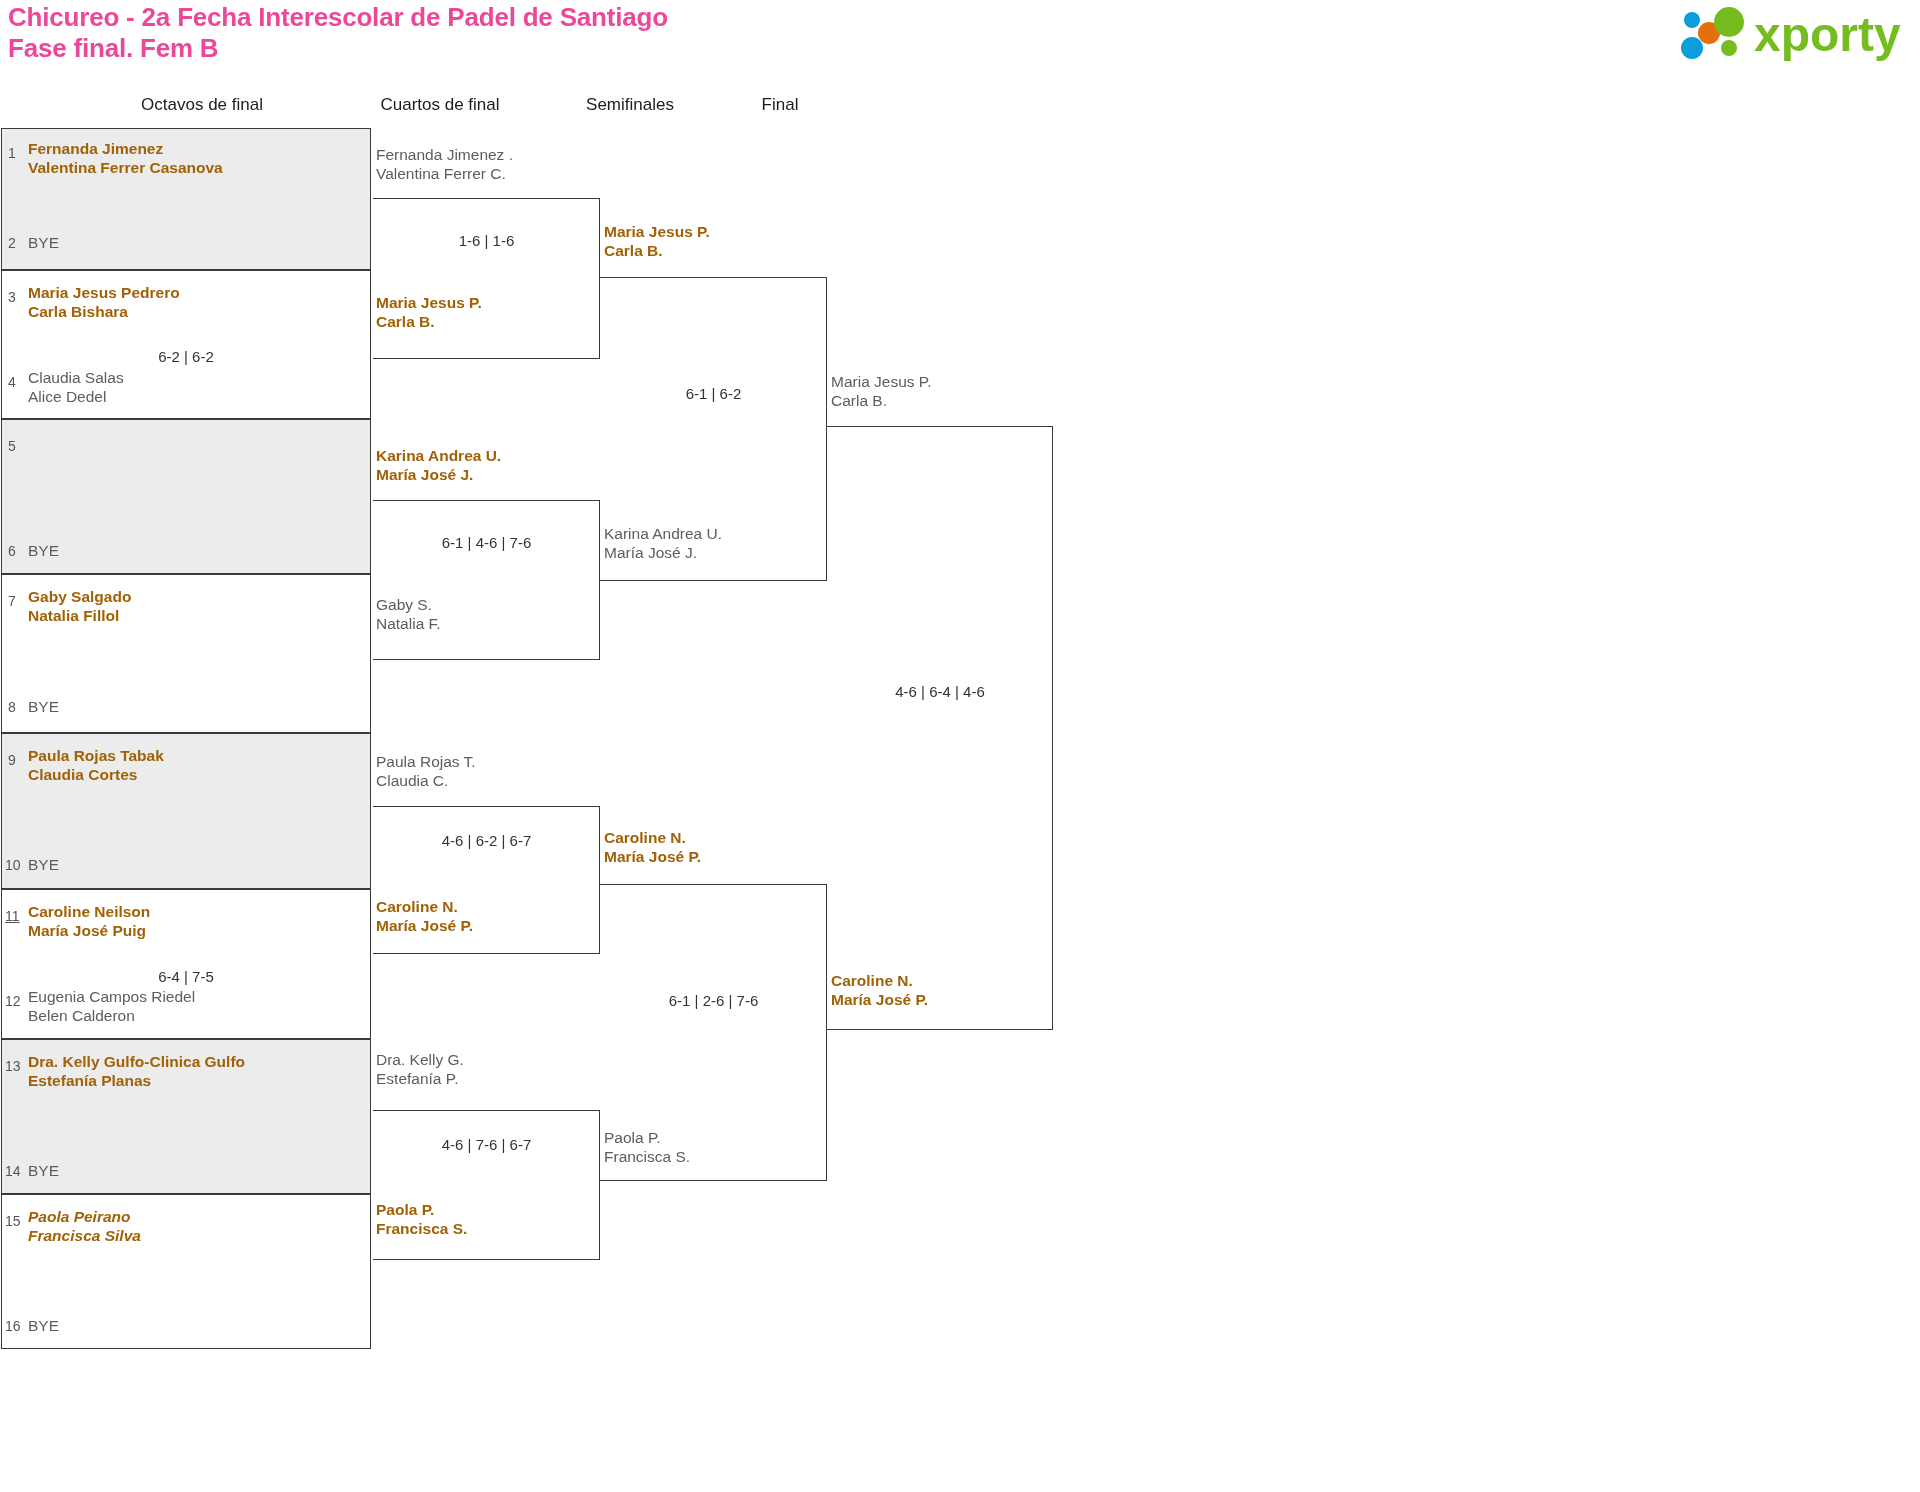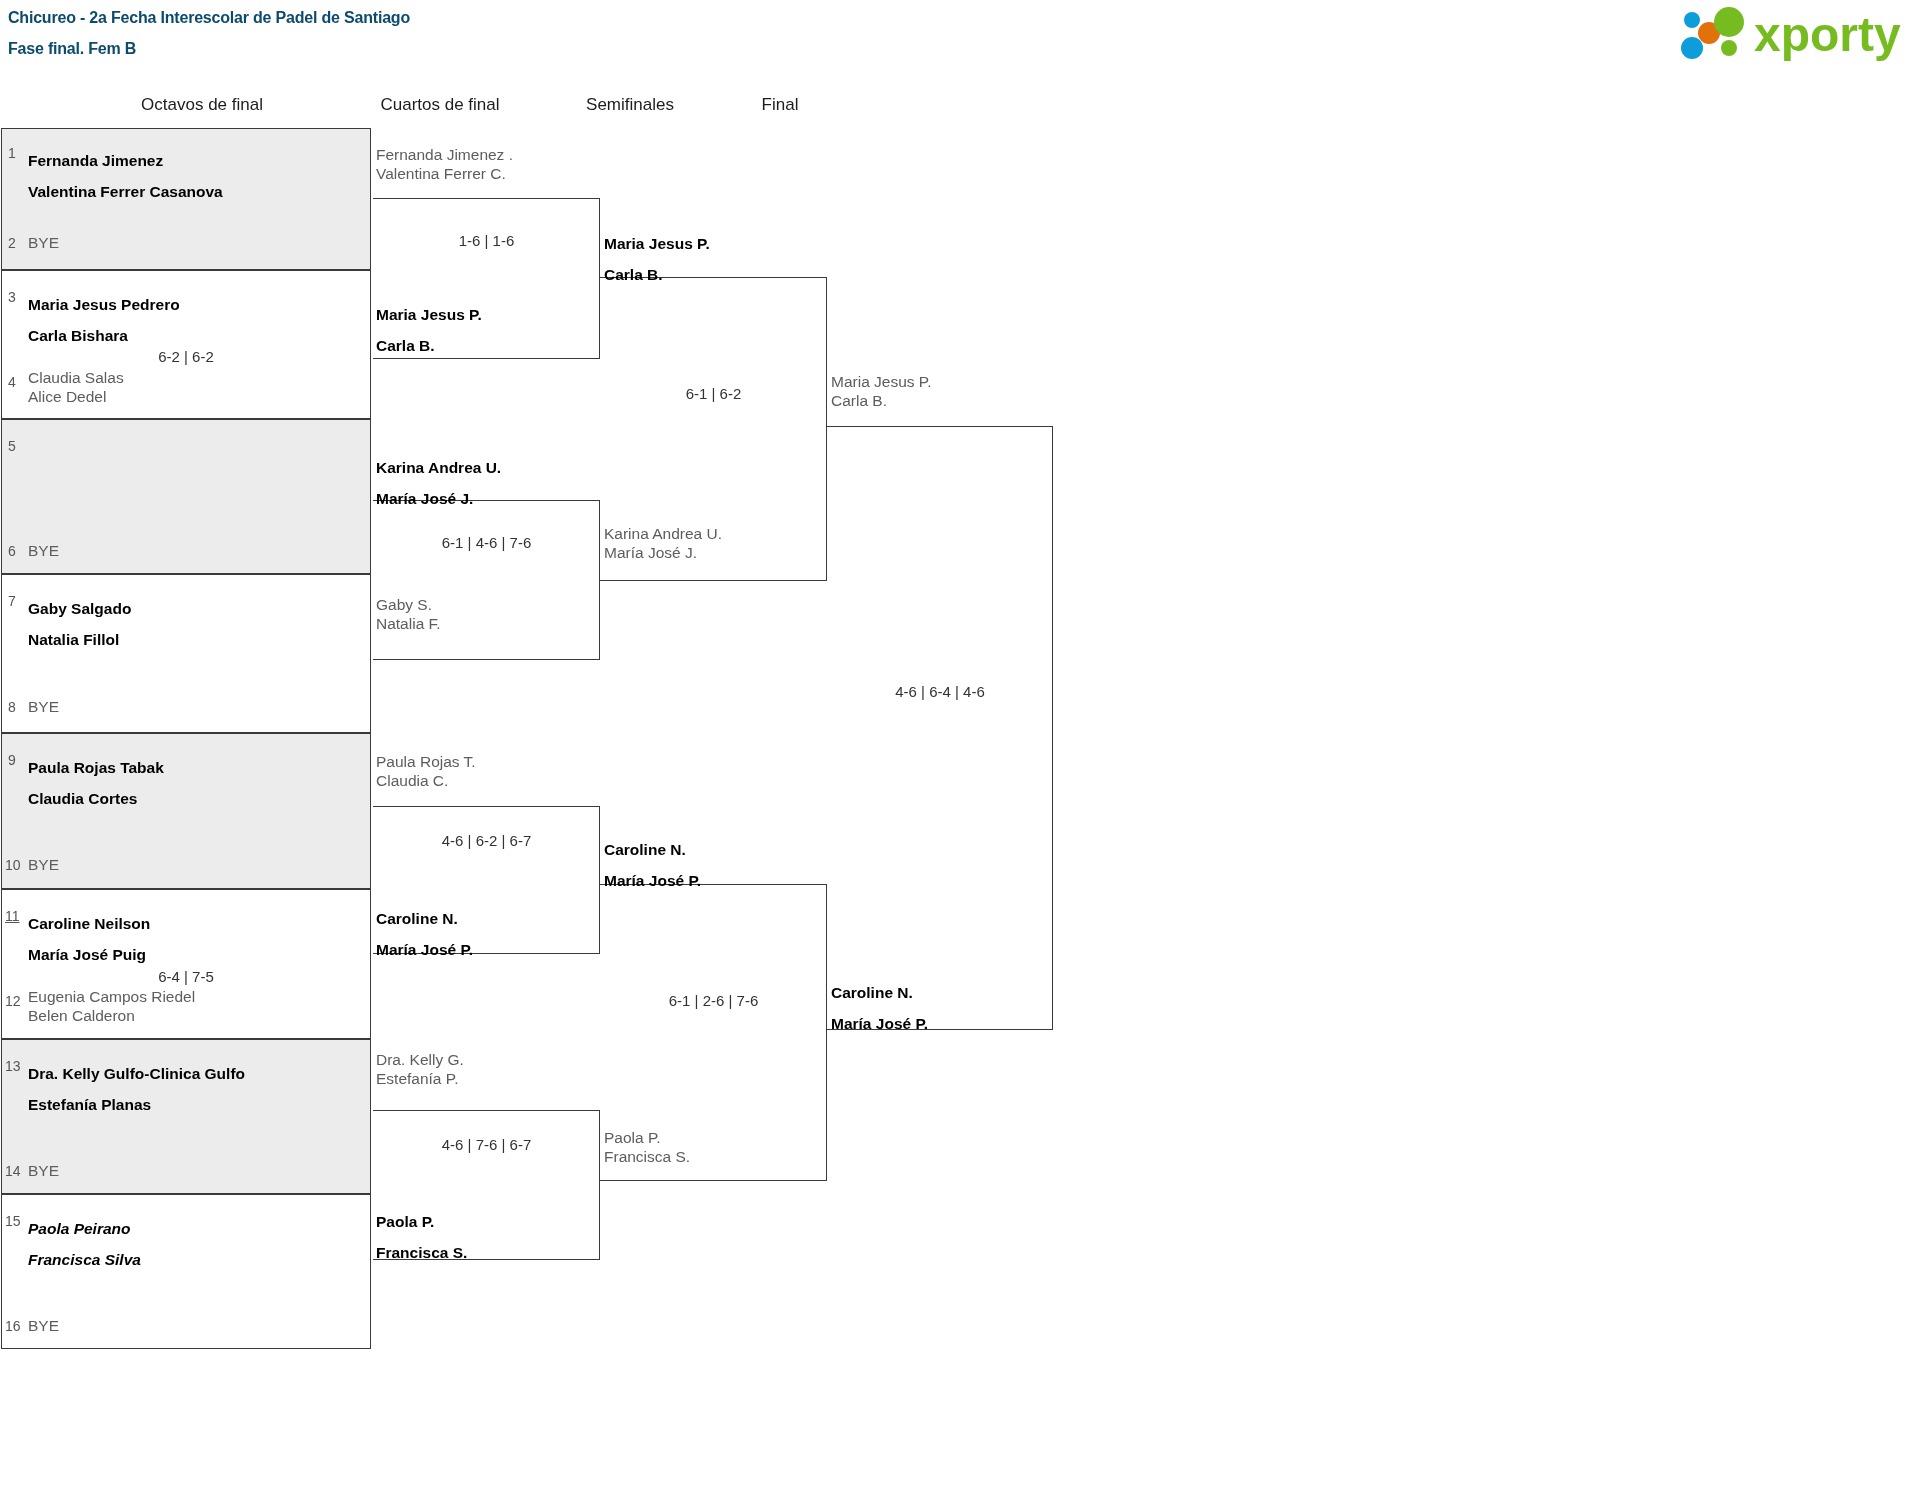--- a/index.html
+++ b/index.html
@@ -7,21 +7,21 @@
     width: 1920px; height: 1492px;
     background: #ffffff;
     font-family: "Liberation Sans", sans-serif;
     color: #1a1a1a;
     overflow: hidden;
   }
   #root { position: relative; width: 1920px; height: 1492px; }
 
   
   .title-block { position: absolute; left: 8px; top: 2px; }
-  .title-line { font-size: 16px; font-weight: 700; letter-spacing: -0.2px; line-height: 31px; color: #0c4a6e; white-space: nowrap; }
+  .title-line { font-size: 26px; font-weight: 700; letter-spacing: -0.2px; line-height: 31px; color: #ec4899; white-space: nowrap; }
 
   .logo { position: absolute; right: 14px; top: 6px; width: 230px; height: 56px; }
   .logo svg { display: block; }
 
   
   .round-head {
     position: absolute; top: 95px;
     font-size: 17px; color: #1d1d1d; font-weight: 400;
     text-align: center; white-space: nowrap;
   }
@@ -35,21 +35,21 @@
   .r16cell.shaded { background: #ececec; }
   .r16cell.topline { border-top: 1.6px solid #3a3a3a; }
   .r16cell.bottomline { border-bottom: 1.6px solid #3a3a3a; }
 
   .seed {
     position: absolute; left: 6px; width: 26px;
     font-size: 14px; color: #555; text-align: left;
   }
   .pnames { position: absolute; left: 26px; right: 6px; }
   .pname { font-size: 15.5px; line-height: 19px; white-space: nowrap; }
-  .win  { font-weight: 700; color: #000000; margin-top: 12px; }
+  .win  { font-weight: 700; color: #a16207; }
   .lose { font-weight: 400; color: #5d5d5d; }
   .bye  { font-size: 15.5px; color: #5d5d5d; font-weight: 400; }
 
   .r16score {
     position: absolute; width: 370px; left: 1px;
     text-align: center; font-size: 15px; color: #333; font-weight: 400;
   }
 
   
   .connector {

